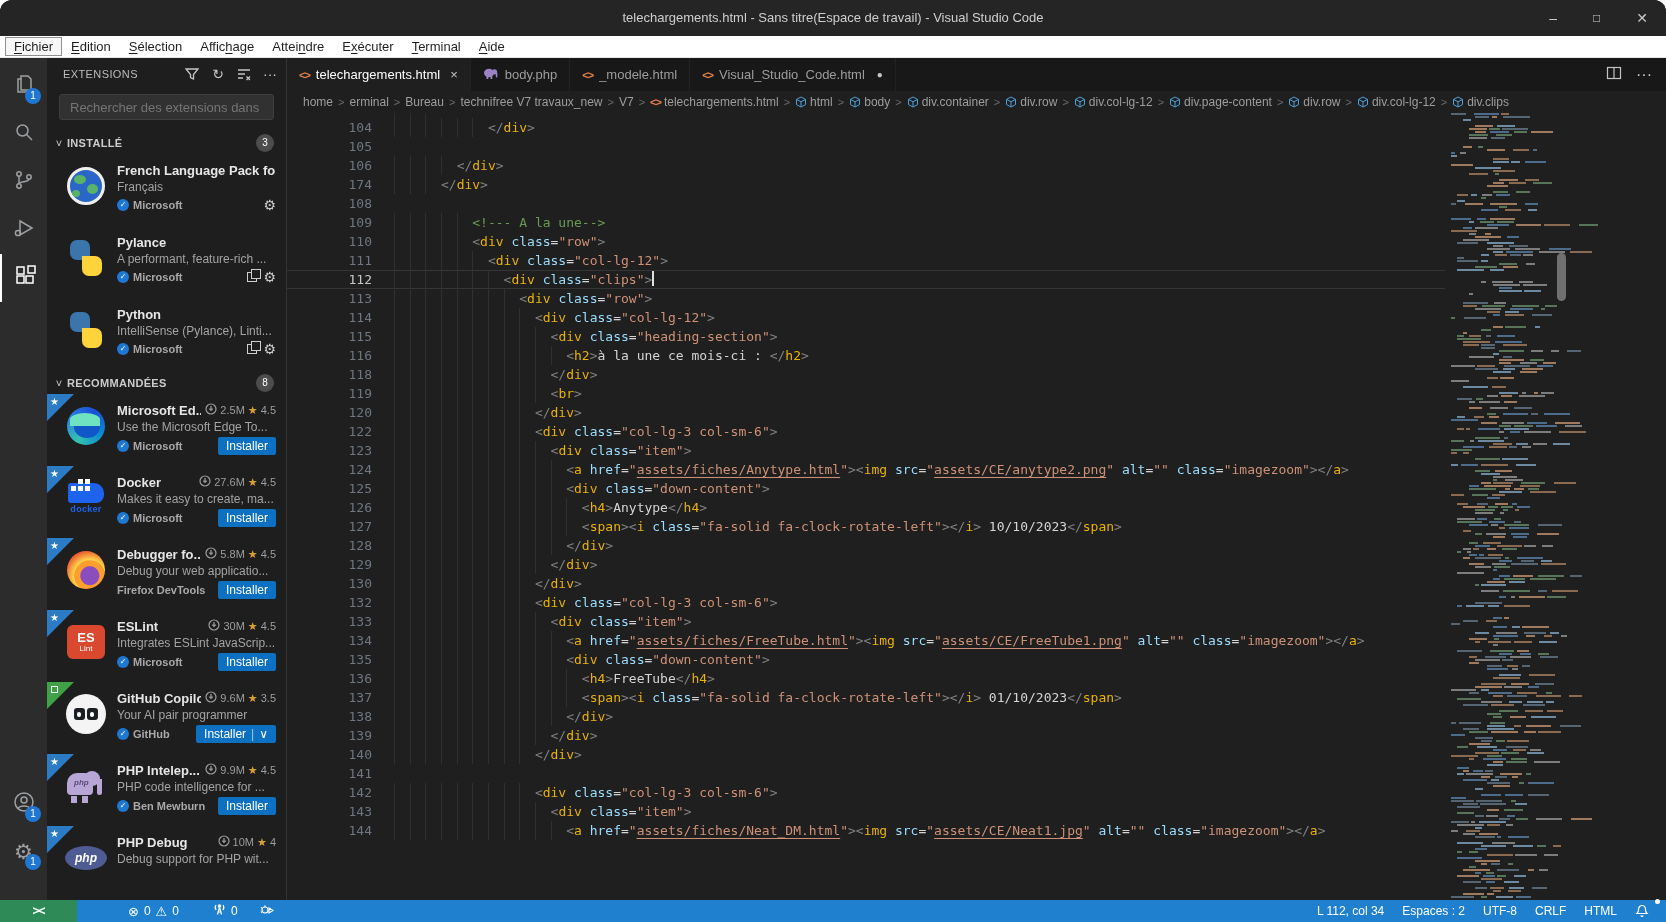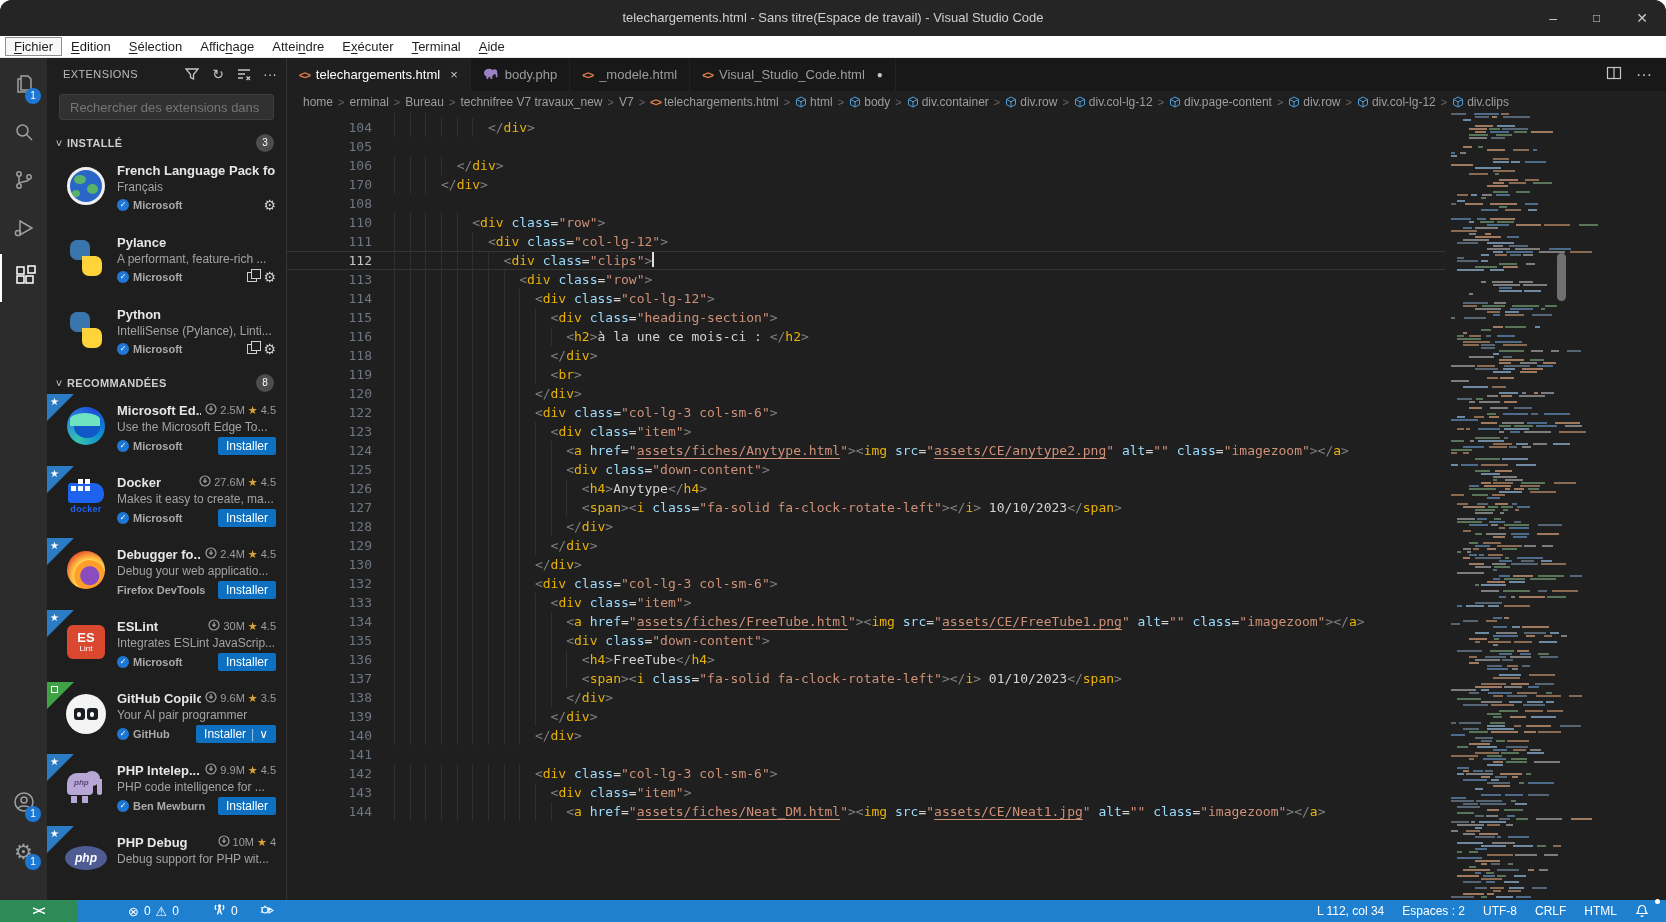--- a/index.html
+++ b/index.html
@@ -410,21 +410,21 @@
               <div class="ico-ff"></div>
             </div>
             <div class="ext-body">
               <div class="ext-row1">
                 <span class="ext-name">Debugger fo...</span>
                 <span class="ext-stats">
                   <span class="dl-ico"><svg width="12" height="12" viewBox="0 0 12 12">
                       <circle cx="6" cy="6" r="5"></circle>
                       <path d="M6 3v4M4.3 5.6 6 7.3 7.7 5.6"></path>
                     </svg></span>
-                  <span>2.4M</span>
+                  <span>5.8M</span>
                   <span class="star">★</span>
                   <span>4.5</span>
                 </span>
               </div>
               <div class="ext-desc">Debug your web applicatio...</div>
               <div class="ext-foot">
                 <span class="pub">Firefox DevTools</span>
                 <span class="ext-actions">
                   <button class="btn-install">
                     <span>Installer</span>
@@ -722,22 +722,23 @@
             </span>
             <span>div.clips</span>
           </span>
         </div>
       <div class="editor-body">
         <div class="code" id="code">
             <div class="cl"><span class="gut">103</span><span class="ltext"><span class="gl" style="left: 0ch;"></span><span class="gl" style="left: 2ch;"></span><span class="gl" style="left: 4ch;"></span><span class="tk-w">      </span><span class="tk-c">&lt;!--          Search End          --&gt;</span></span></div>
             <div class="cl"><span class="gut">104</span><span class="ltext"><span class="gl" style="left: 0ch;"></span><span class="gl" style="left: 2ch;"></span><span class="gl" style="left: 4ch;"></span><span class="gl" style="left: 6ch;"></span><span class="gl" style="left: 8ch;"></span><span class="gl" style="left: 10ch;"></span><span class="tk-w">            </span><span class="tk-p">&lt;/</span><span class="tk-t">div</span><span class="tk-p">&gt;</span></span></div>
             <div class="cl"><span class="gut">105</span><span class="ltext"></span></div>
             <div class="cl"><span class="gut">106</span><span class="ltext"><span class="gl" style="left: 0ch;"></span><span class="gl" style="left: 2ch;"></span><span class="gl" style="left: 4ch;"></span><span class="gl" style="left: 6ch;"></span><span class="tk-w">        </span><span class="tk-p">&lt;/</span><span class="tk-t">div</span><span class="tk-p">&gt;</span></span></div>
-            <div class="cl"><span class="gut">170</span><span class="ltext"><span class="gl" style="left: 0ch;"></span><span class="gl" style="left: 2ch;"></span><span class="gl" style="left: 4ch;"></span><span class="tk-w">      </span><span class="tk-p">&lt;/</span><span class="tk-t">div</span><span class="tk-p">&gt;</span></span></div>
+            <div class="cl"><span class="gut">174</span><span class="ltext"><span class="gl" style="left: 0ch;"></span><span class="gl" style="left: 2ch;"></span><span class="gl" style="left: 4ch;"></span><span class="tk-w">      </span><span class="tk-p">&lt;/</span><span class="tk-t">div</span><span class="tk-p">&gt;</span></span></div>
             <div class="cl"><span class="gut">108</span><span class="ltext"></span></div>
+            <div class="cl"><span class="gut">109</span><span class="ltext"><span class="gl" style="left: 0ch;"></span><span class="gl" style="left: 2ch;"></span><span class="gl" style="left: 4ch;"></span><span class="gl" style="left: 6ch;"></span><span class="gl" style="left: 8ch;"></span><span class="tk-w">          </span><span class="tk-c">&lt;!--- A la une--&gt;</span></span></div>
             <div class="cl"><span class="gut">110</span><span class="ltext"><span class="gl" style="left: 0ch;"></span><span class="gl" style="left: 2ch;"></span><span class="gl" style="left: 4ch;"></span><span class="gl" style="left: 6ch;"></span><span class="gl" style="left: 8ch;"></span><span class="tk-w">          </span><span class="tk-p">&lt;</span><span class="tk-t">div</span><span class="tk-x"> </span><span class="tk-a">class</span><span class="tk-e">=</span><span class="tk-s">"row"</span><span class="tk-p">&gt;</span></span></div>
             <div class="cl"><span class="gut">111</span><span class="ltext"><span class="gl" style="left: 0ch;"></span><span class="gl" style="left: 2ch;"></span><span class="gl" style="left: 4ch;"></span><span class="gl" style="left: 6ch;"></span><span class="gl" style="left: 8ch;"></span><span class="gl" style="left: 10ch;"></span><span class="tk-w">            </span><span class="tk-p">&lt;</span><span class="tk-t">div</span><span class="tk-x"> </span><span class="tk-a">class</span><span class="tk-e">=</span><span class="tk-s">"col-lg-12"</span><span class="tk-p">&gt;</span></span></div>
             <div class="cl cur"><span class="gut">112</span><span class="ltext"><span class="gl" style="left: 0ch;"></span><span class="gl" style="left: 2ch;"></span><span class="gl" style="left: 4ch;"></span><span class="gl" style="left: 6ch;"></span><span class="gl" style="left: 8ch;"></span><span class="gl" style="left: 10ch;"></span><span class="gl" style="left: 12ch;"></span><span class="tk-w">              </span><span class="tk-p">&lt;</span><span class="tk-t">div</span><span class="tk-x"> </span><span class="tk-a">class</span><span class="tk-e">=</span><span class="tk-s">"clips"</span><span class="tk-p">&gt;</span><span class="caret"></span></span></div>
             <div class="cl"><span class="gut">113</span><span class="ltext"><span class="gl" style="left: 0ch;"></span><span class="gl" style="left: 2ch;"></span><span class="gl" style="left: 4ch;"></span><span class="gl" style="left: 6ch;"></span><span class="gl" style="left: 8ch;"></span><span class="gl" style="left: 10ch;"></span><span class="gl" style="left: 12ch;"></span><span class="gl" style="left: 14ch;"></span><span class="tk-w">                </span><span class="tk-p">&lt;</span><span class="tk-t">div</span><span class="tk-x"> </span><span class="tk-a">class</span><span class="tk-e">=</span><span class="tk-s">"row"</span><span class="tk-p">&gt;</span></span></div>
             <div class="cl"><span class="gut">114</span><span class="ltext"><span class="gl" style="left: 0ch;"></span><span class="gl" style="left: 2ch;"></span><span class="gl" style="left: 4ch;"></span><span class="gl" style="left: 6ch;"></span><span class="gl" style="left: 8ch;"></span><span class="gl" style="left: 10ch;"></span><span class="gl" style="left: 12ch;"></span><span class="gl" style="left: 14ch;"></span><span class="gl" style="left: 16ch;"></span><span class="tk-w">                  </span><span class="tk-p">&lt;</span><span class="tk-t">div</span><span class="tk-x"> </span><span class="tk-a">class</span><span class="tk-e">=</span><span class="tk-s">"col-lg-12"</span><span class="tk-p">&gt;</span></span></div>
             <div class="cl"><span class="gut">115</span><span class="ltext"><span class="gl" style="left: 0ch;"></span><span class="gl" style="left: 2ch;"></span><span class="gl" style="left: 4ch;"></span><span class="gl" style="left: 6ch;"></span><span class="gl" style="left: 8ch;"></span><span class="gl" style="left: 10ch;"></span><span class="gl" style="left: 12ch;"></span><span class="gl" style="left: 14ch;"></span><span class="gl" style="left: 16ch;"></span><span class="gl" style="left: 18ch;"></span><span class="tk-w">                    </span><span class="tk-p">&lt;</span><span class="tk-t">div</span><span class="tk-x"> </span><span class="tk-a">class</span><span class="tk-e">=</span><span class="tk-s">"heading-section"</span><span class="tk-p">&gt;</span></span></div>
             <div class="cl"><span class="gut">116</span><span class="ltext"><span class="gl" style="left: 0ch;"></span><span class="gl" style="left: 2ch;"></span><span class="gl" style="left: 4ch;"></span><span class="gl" style="left: 6ch;"></span><span class="gl" style="left: 8ch;"></span><span class="gl" style="left: 10ch;"></span><span class="gl" style="left: 12ch;"></span><span class="gl" style="left: 14ch;"></span><span class="gl" style="left: 16ch;"></span><span class="gl" style="left: 18ch;"></span><span class="gl" style="left: 20ch;"></span><span class="tk-w">                      </span><span class="tk-p">&lt;</span><span class="tk-t">h2</span><span class="tk-p">&gt;</span><span class="tk-x">à la une ce mois-ci : </span><span class="tk-p">&lt;/</span><span class="tk-t">h2</span><span class="tk-p">&gt;</span></span></div>
             <div class="cl"><span class="gut">118</span><span class="ltext"><span class="gl" style="left: 0ch;"></span><span class="gl" style="left: 2ch;"></span><span class="gl" style="left: 4ch;"></span><span class="gl" style="left: 6ch;"></span><span class="gl" style="left: 8ch;"></span><span class="gl" style="left: 10ch;"></span><span class="gl" style="left: 12ch;"></span><span class="gl" style="left: 14ch;"></span><span class="gl" style="left: 16ch;"></span><span class="gl" style="left: 18ch;"></span><span class="tk-w">                    </span><span class="tk-p">&lt;/</span><span class="tk-t">div</span><span class="tk-p">&gt;</span></span></div>
             <div class="cl"><span class="gut">119</span><span class="ltext"><span class="gl" style="left: 0ch;"></span><span class="gl" style="left: 2ch;"></span><span class="gl" style="left: 4ch;"></span><span class="gl" style="left: 6ch;"></span><span class="gl" style="left: 8ch;"></span><span class="gl" style="left: 10ch;"></span><span class="gl" style="left: 12ch;"></span><span class="gl" style="left: 14ch;"></span><span class="gl" style="left: 16ch;"></span><span class="gl" style="left: 18ch;"></span><span class="tk-w">                    </span><span class="tk-p">&lt;</span><span class="tk-t">br</span><span class="tk-p">&gt;</span></span></div>
             <div class="cl"><span class="gut">120</span><span class="ltext"><span class="gl" style="left: 0ch;"></span><span class="gl" style="left: 2ch;"></span><span class="gl" style="left: 4ch;"></span><span class="gl" style="left: 6ch;"></span><span class="gl" style="left: 8ch;"></span><span class="gl" style="left: 10ch;"></span><span class="gl" style="left: 12ch;"></span><span class="gl" style="left: 14ch;"></span><span class="gl" style="left: 16ch;"></span><span class="tk-w">                  </span><span class="tk-p">&lt;/</span><span class="tk-t">div</span><span class="tk-p">&gt;</span></span></div>

